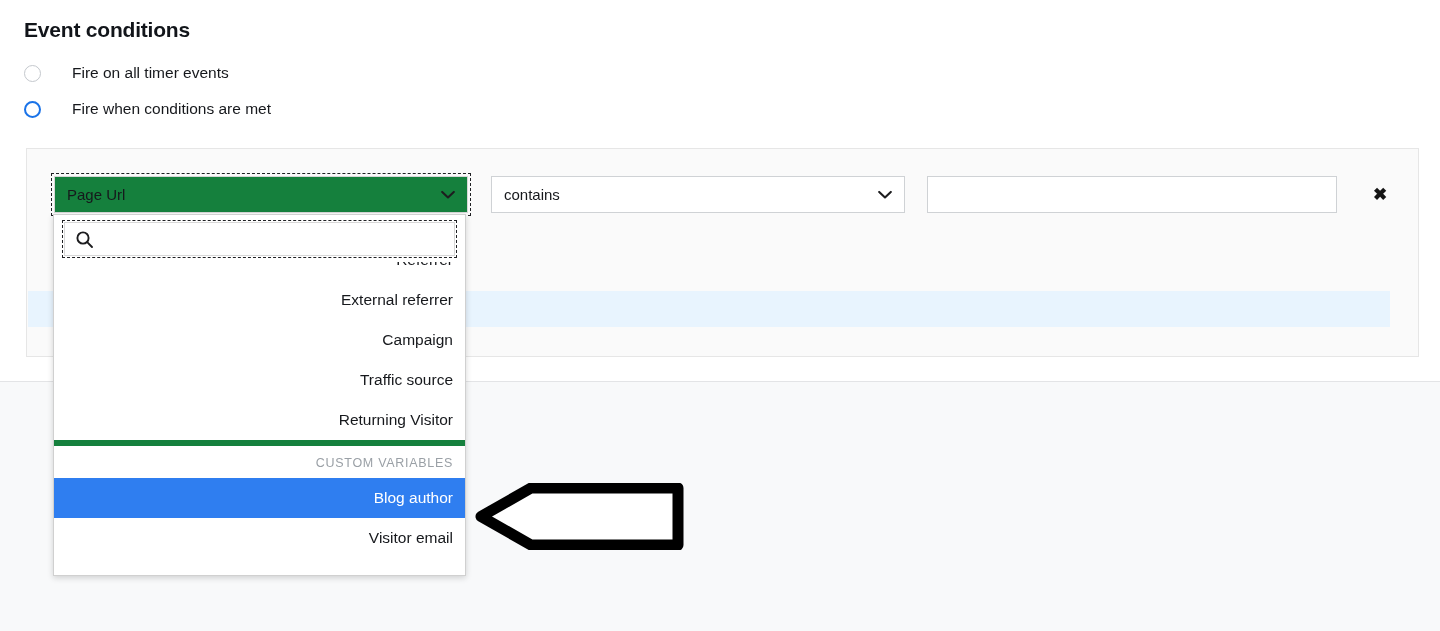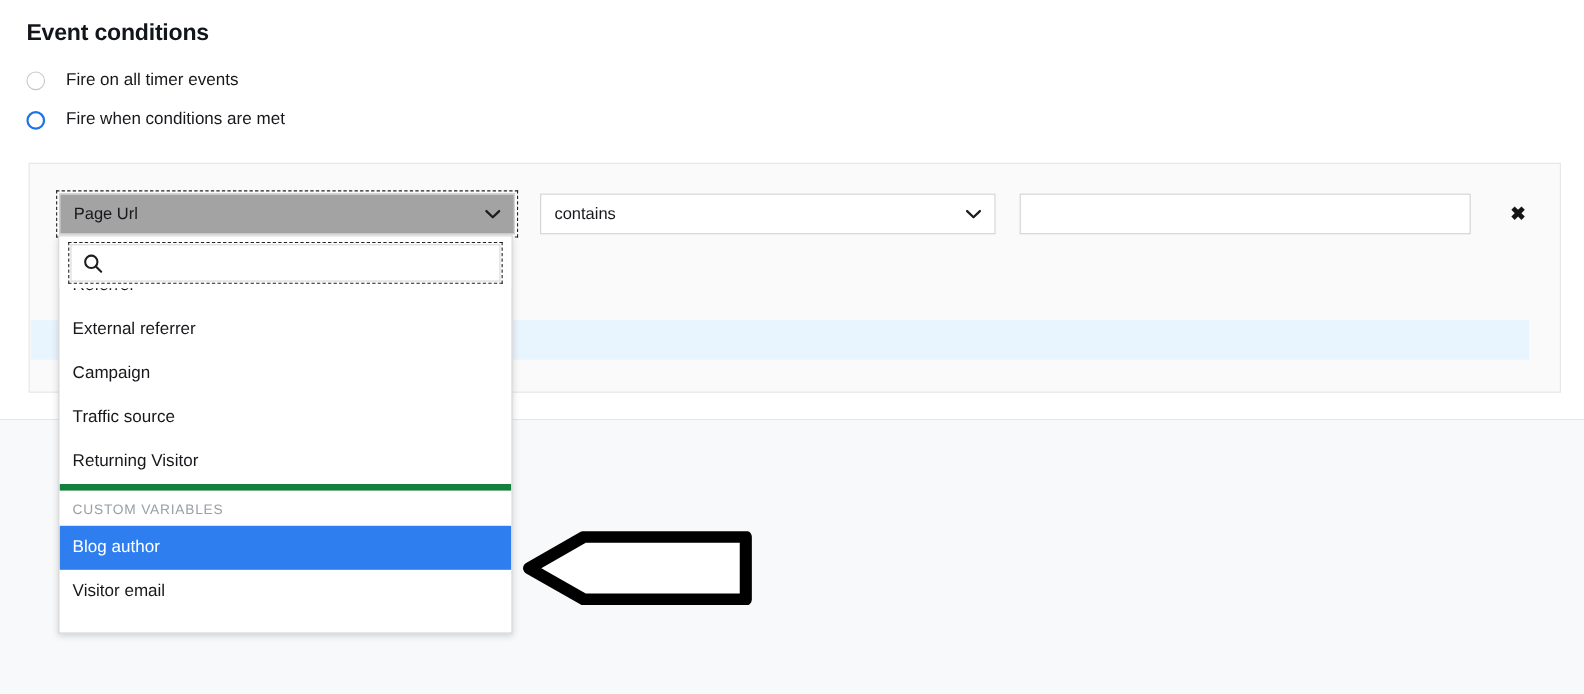--- a/index.html
+++ b/index.html
@@ -28,21 +28,21 @@
     color: #12151a;
     text-align: center;
   }
 
   
   .radio-row {
     position: absolute;
     left: 24px;
     display: flex;
     align-items: center;
-    gap: 0;
+    gap: 12px;
   }
   .radio-row.r1 { top: 64px; }
   .radio-row.r2 { top: 100px; }
 
   .radio {
     width: 17px;
     height: 17px;
     border-radius: 50%;
     box-sizing: border-box;
     flex: 0 0 auto;
@@ -80,21 +80,21 @@
     display: flex;
     align-items: center;
   }
 
   
   .field-select {
     position: relative;
     width: 414px;
     height: 37px;
     box-sizing: border-box;
-    background: #a3a3a3;
+    background: #15803d;
     border: 1px solid #d7d7d7;
     outline: 1.5px dashed #202124;
     outline-offset: 2px;
     display: flex;
     align-items: center;
     padding: 0 12px;
     font-size: 15px;
     color: #16181c;
   }
   .field-select .caret,
@@ -233,20 +233,21 @@
   .dropdown-list {
     position: relative;
     height: 313px;
     overflow: hidden;
   }
   .dd-scroll {
     position: absolute;
     left: 0;
     top: -22px;
     width: 100%;
+    text-align: right;
   }
 
   .dd-item {
     height: 40px;
     line-height: 40px;
     padding: 0 12px;
     font-size: 15.5px;
     color: #16181c;
     white-space: nowrap;
     overflow: hidden;

